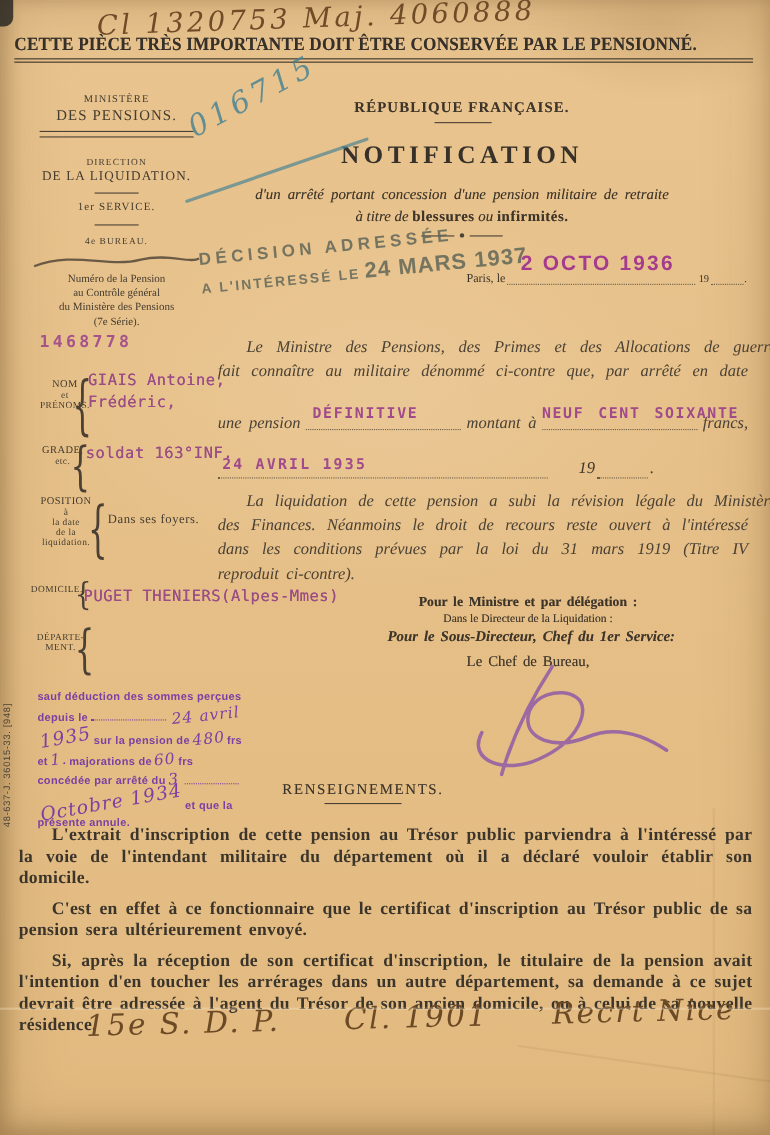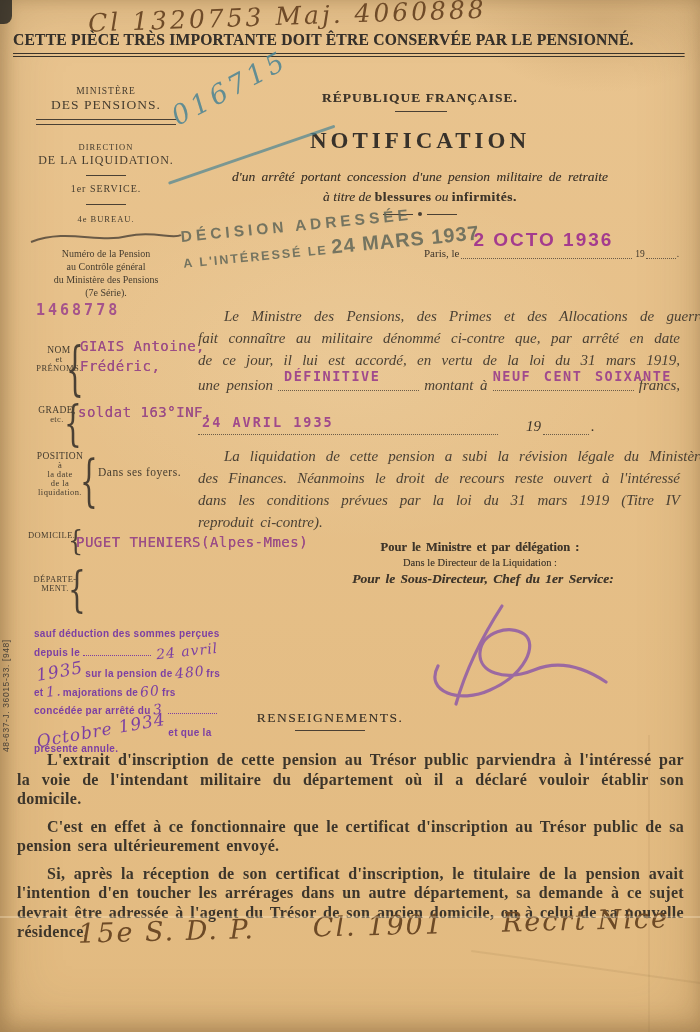--- a/index.html
+++ b/index.html
@@ -197,21 +197,20 @@
     <span class="dotfill">
       <span class="stamp-date">2 OCTO 1936</span>
     </span>
     <span class="yr">19</span>
     <span class="mini"></span>
     <span class="yr">.</span>
   </div>
 
   <div class="abs bl just ind" style="top:308px">Le Ministre des Pensions, des Primes et des Allocations de guerre</div>
   <div class="abs bl just" style="top:330px">fait connaître au militaire dénommé ci-contre que, par arrêté en date</div>
-  <div class="abs bl just" style="top:352px">de ce jour, il lui est accordé, en vertu de la loi du 31 mars 1919,</div>
   <div class="abs bl flexline" style="top:374px">
     <span>une pension</span>
     <span class="df">
       <span class="stampover so1">DÉFINITIVE</span>
     </span>
     <span>montant à</span>
     <span class="df">
       <span class="stampover so2">NEUF CENT SOIXANTE</span>
     </span>
     <span>francs,</span>
@@ -263,20 +262,21 @@
 
   <div class="abs lab" style="left:30px; top:575px; width:50px;">
     <div>DÉPARTE-</div>
     <div>MENT.</div>
   </div>
   <div class="abs brace" style="left:68px; top:562px; transform:scaleY(1.7);">{</div>
 
   <div class="abs sig1 ctr ink">Pour le Ministre et par délégation :</div>
   <div class="abs sig2 ctr ink">Dans le Directeur de la Liquidation :</div>
   <div class="abs sig3 ctr ink">Pour le Sous-Directeur, Chef du 1er Service:</div>
+  <div class="abs sig4 ctr ink">Le Chef de Bureau,</div>
   <svg class="abs sigsvg" width="212" height="112">
     <g stroke="#8a55a8" stroke-width="3.2" fill="none" opacity=".8" stroke-linecap="round">
       <path d="M96,8 C74,42 58,78 50,106"></path>
       <path d="M32,68 C18,94 54,106 84,92 C120,76 132,46 118,36 C104,26 76,34 74,54 C72,74 98,84 128,72 C152,62 176,68 200,84"></path>
     </g>
   </svg>
 
   <div class="abs ded">
     <div class="row">sauf déduction des sommes perçues</div>
     <div class="row">

